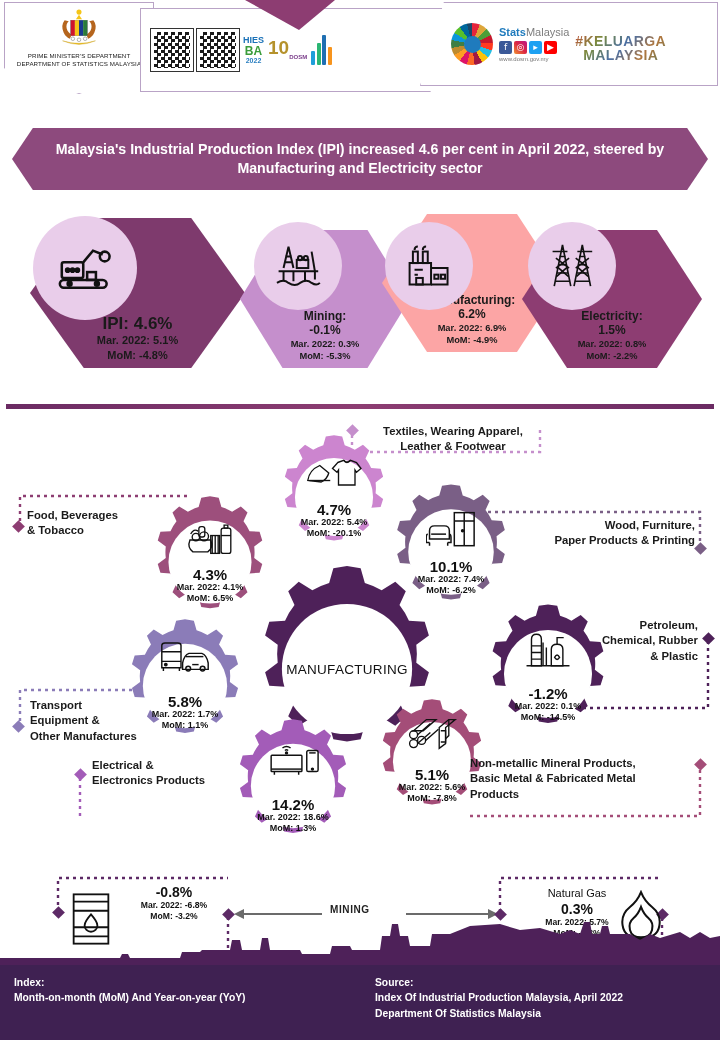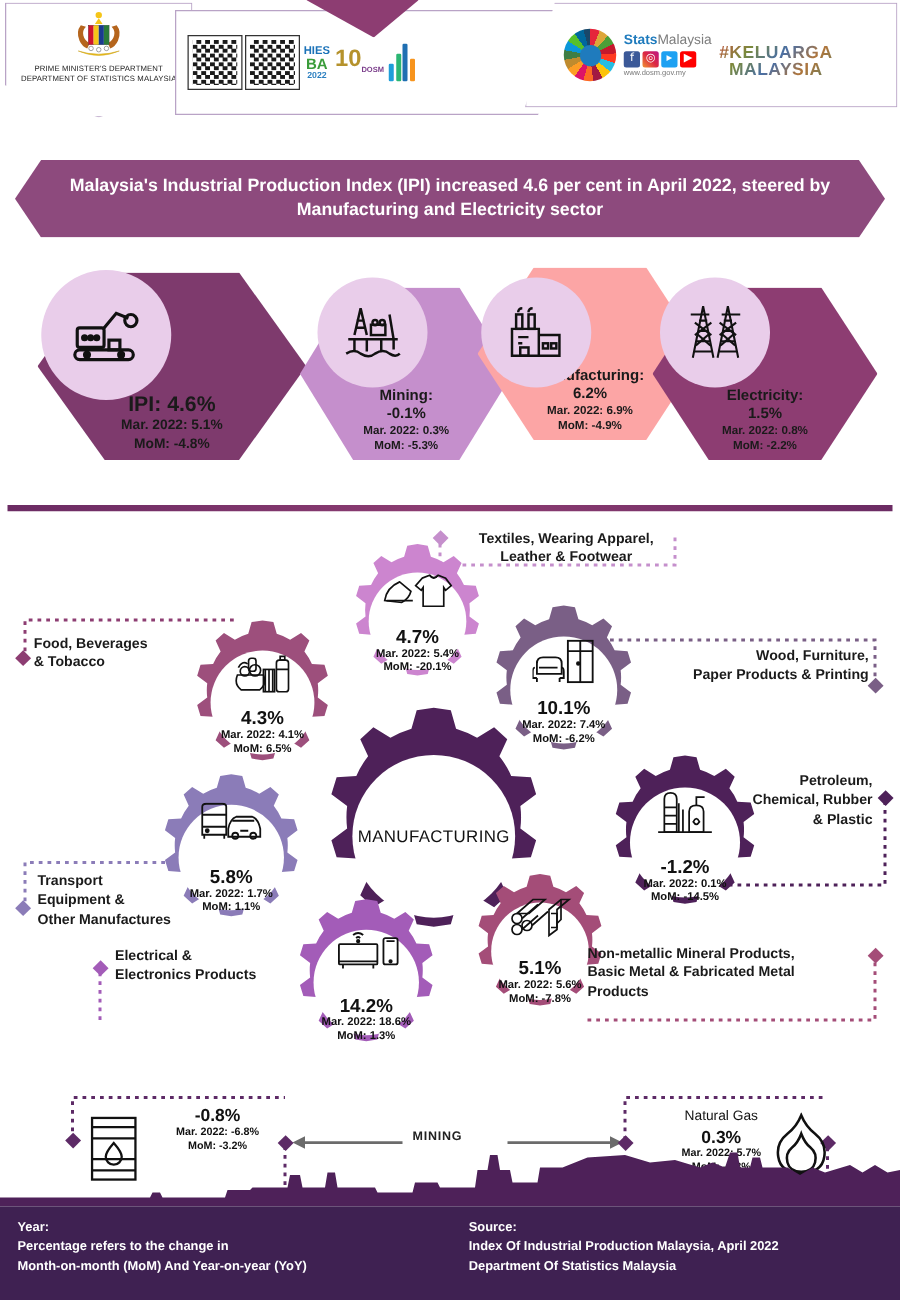--- a/index.html
+++ b/index.html
@@ -566,22 +566,21 @@
 <svg class="skyline" viewBox="0 0 720 45" preserveAspectRatio="none">
   <path fill="#4e2159" d="M0 45 L0 38 L120 38 L122 34 L128 34 L130 38 L180 38 L182 32 L200 32 L202 30 L230 30
     L232 20 L240 20 L242 30 L260 30 L262 18 L268 18 L270 30 L300 30 L302 34 L330 34 L332 26 L350 26 L352 30 L380 30
     L382 16 L390 16 L392 4 L398 4 L400 16 L408 16 L410 26 L430 26 L432 14 L450 14 L470 6 L500 4 L520 10 L540 8
     L560 14 L570 10 L580 14 L584 2 L590 2 L592 14 L600 14 L602 6 L608 6 L610 14 L630 14 L640 20 L650 14 L660 18
     L680 12 L690 18 L700 12 L710 18 L720 16 L720 45 Z"></path>
 </svg>
 
 <div class="footer">
   <div class="fcol">
-    <div>Year:</div>
-    <div>Percentage refers to the change in</div>
+    <div>Index:</div>
     <div>Month-on-month (MoM) And Year-on-year (YoY)</div>
   </div>
   <div class="fcol right">
     <div>Source:</div>
     <div>Index Of Industrial Production Malaysia, April 2022</div>
     <div>Department Of Statistics Malaysia</div>
   </div>
 </div>
 
 </body></html>

